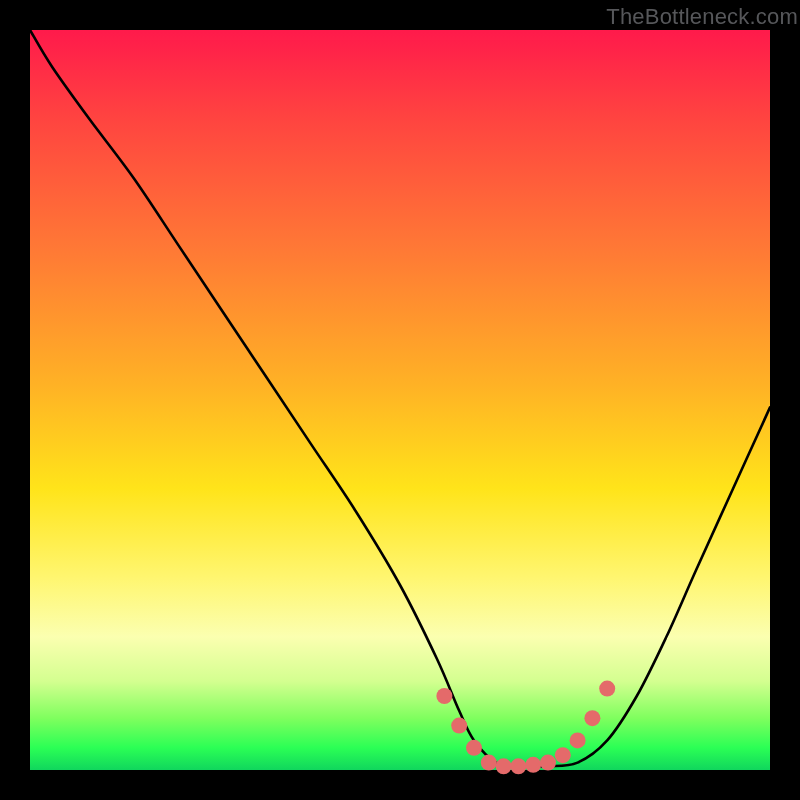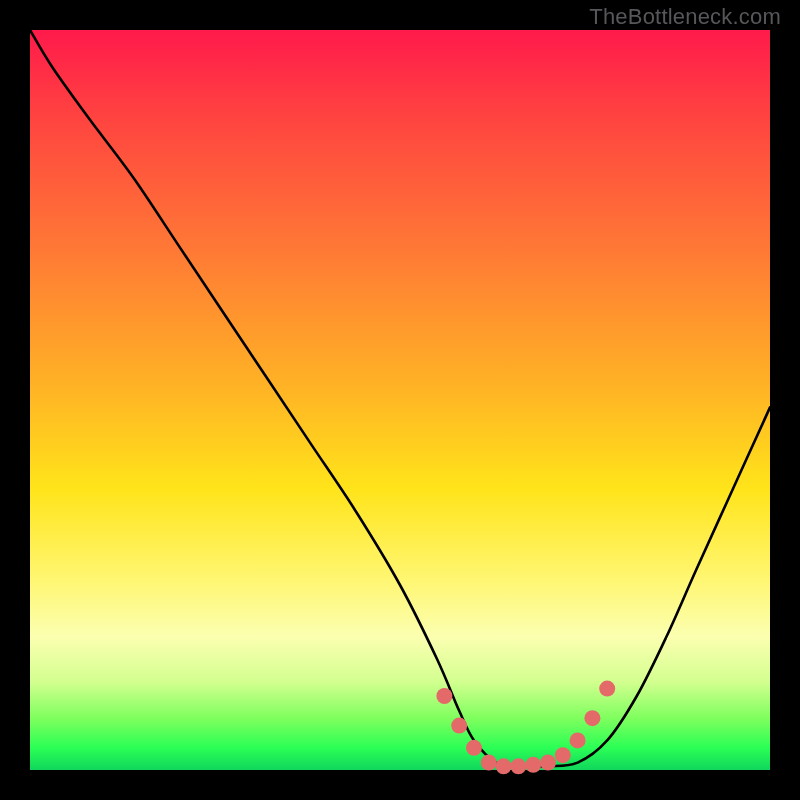--- a/index.html
+++ b/index.html
@@ -12,21 +12,21 @@
   }
   .frame {
     position: relative;
     width: 800px;
     height: 800px;
     background: #000;
   }
   .attribution {
     position: absolute;
     top: 4px;
-    right: 19px;
+    right: 2px;
     font-family: Arial, Helvetica, sans-serif;
     font-size: 22px;
     font-weight: 400;
     color: #56575a;
     letter-spacing: 0.2px;
   }
   .plot {
     position: absolute;
     
     left: 30px;

